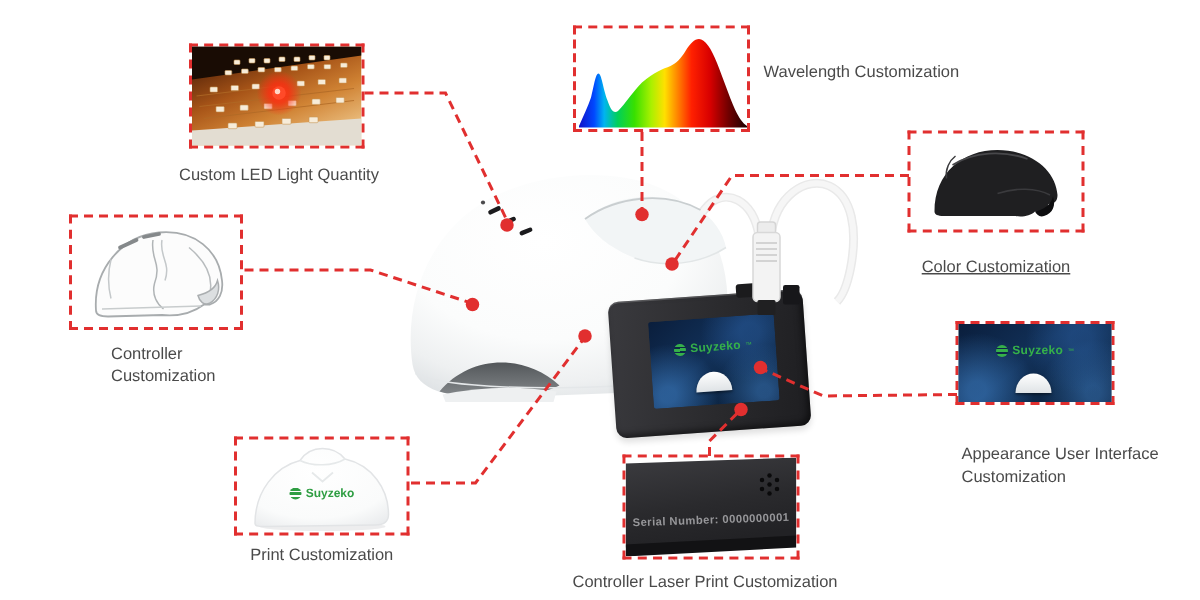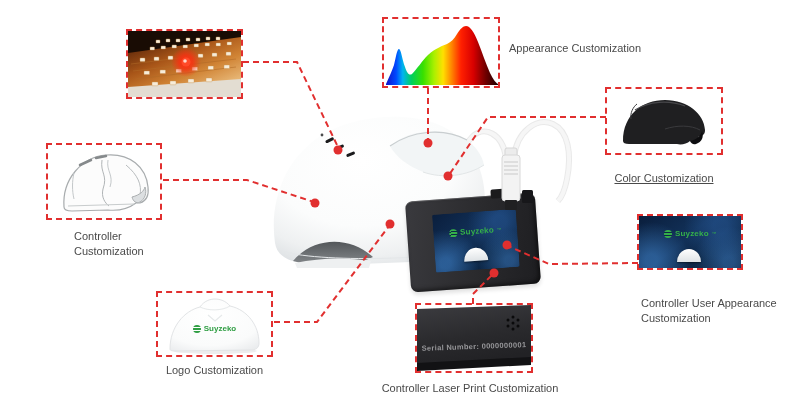--- a/index.html
+++ b/index.html
@@ -161,20 +161,21 @@
         <rect x="24" y="51" width="6" height="3.8" rx=".6"></rect>
           <rect x="42" y="50" width="6" height="3.8" rx=".6"></rect>
         <rect x="60" y="48" width="6" height="3.8" rx=".6"></rect>
           <rect x="78" y="47" width="6" height="3.8" rx=".6"></rect>
       </g>
       <circle cx="58" cy="31" r="15" fill="url(#ledGlow)"></circle>
       <circle cx="58" cy="31" r="4.5" fill="#ff4a28"></circle>
       <circle cx="57" cy="30" r="1.8" fill="#ffd8c8"></circle>
     </svg>
   </div>
+  <div class="clabel center" style="left:116px;top:110px;width:140px;">Custom LED Light Quantity</div>
 
   <div class="cbox" style="left:382px;top:17px;width:118px;height:71px;">
     <svg class="art" width="114" height="67" viewBox="0 0 114 67">
       <defs>
         <linearGradient id="specG" x1="0" y1="0" x2="1" y2="0">
           <stop offset="0%" stop-color="#1212c8"></stop>
             <stop offset="9%" stop-color="#0048ff"></stop>
           <stop offset="15%" stop-color="#00b4f0"></stop>
             <stop offset="23%" stop-color="#00d05a"></stop>
           <stop offset="33%" stop-color="#38e000"></stop>
@@ -186,21 +187,21 @@
           <stop offset="89%" stop-color="#700000"></stop>
             <stop offset="100%" stop-color="#1c0000"></stop>
         </linearGradient>
       </defs>
       <rect x="0" y="0" width="114" height="67" fill="#ffffff"></rect>
       <path d="M2,65 C5,58 8,52 10,46 C12,38 13,30 15,30 C17,30 18,40 21,48 C23,54 25,57 28,55
                C33,50 38,42 44,36 C52,29 58,27 63,25 C67,23 70,20 73,15 C76,10 79,7 82,7
                C86,7 90,13 94,23 C98,33 102,45 106,54 C109,60 111,63 114,65 L114,66 L2,66 Z" fill="url(#specG)"></path>
     </svg>
   </div>
-  <div class="clabel" style="left:509px;top:41px;">Appearance Customization</div>
+  <div class="clabel" style="left:509px;top:41px;">Wavelength Customization</div>
 
   <div class="cbox" style="left:605px;top:87px;width:118px;height:68px;">
     <svg class="art" width="114" height="64" viewBox="0 0 114 64">
       <path d="M16,52 C16,26 35,11 58,11 C81,11 97,25 98,41 C98,45 96,47 92,47 C91,51 87,53 83,52
                C80,55 74,56 70,55 L22,55 C18,55 16,54 16,52 Z" fill="#1f1f21"></path>
       <path d="M83,52 C89,51 94,47 95,42 C97,48 95,53 89,55 C86,56 84,54 83,52 Z" fill="#0d0d0f"></path>
       <path d="M28,21 C42,12 62,11 78,17" fill="none" stroke="#48484b" stroke-width="1.2"></path>
       <path d="M58,40 C70,36 84,36 93,41" fill="none" stroke="#3a3a3d" stroke-width="1"></path>
       <path d="M24,30 C23,24 26,18 30,15" fill="none" stroke="#3a3a3d" stroke-width="1"></path>
     </svg>
@@ -239,34 +240,34 @@
       <path d="M12,56 C12,34 26,18 42,14 C46,8 52,6 57,6 C62,6 68,8 72,13 C90,17 101,33 101,50
                C101,55 98,57 92,57 L20,58 C15,58 12,58 12,56 Z" fill="url(#logoHelmG)" stroke="#e2e4e6" stroke-width="1"></path>
       <path d="M42,14 C50,18 64,18 72,13" fill="none" stroke="#e6e9ea" stroke-width="1"></path>
       <path d="M50,22 L57,28 L64,22" fill="none" stroke="#e6e9ea" stroke-width="1.2"></path>
     </svg>
     <div class="abs" style="left:0;top:31px;width:113px;display:flex;align-items:center;justify-content:center;gap:3px;">
       <span style="width:8px;height:8px;border-radius:50%;background:repeating-linear-gradient(180deg,#2f9e43 0 2px,#ffffff 2px 3px);"></span>
       <span style="font-size:8px;font-weight:bold;color:#2f9e43;">Suyzeko</span>
     </div>
   </div>
-  <div class="clabel center" style="left:156px;top:363px;width:117px;">Logo Customization</div>
+  <div class="clabel center" style="left:156px;top:363px;width:117px;">Print Customization</div>
 
   <div class="cbox" style="left:637px;top:214px;width:106px;height:56px;">
     <div class="ui-screen" style="left:0;top:0;width:102px;height:52px;border-radius:0;">
       <div class="ui-logo" style="top:13px;font-size:8px;">
         <span class="glyph" style="width:8px;height:8px;"></span>
         <span class="word">Suyzeko</span>
         <sup>™</sup>
       </div>
       <div class="ui-dome" style="left:38px;bottom:6px;width:24px;height:13px;"></div>
     </div>
   </div>
   <div class="clabel" style="left:641px;top:296px;">
-    <div>Controller User Appearance</div>
+    <div>Appearance User Interface</div>
     <div>Customization</div>
   </div>
 
   <div class="cbox" style="left:415px;top:303px;width:118px;height:70px;">
     <div class="art">
       <svg width="114" height="66" viewBox="0 0 114 66">
         <defs>
           <linearGradient id="laserG" x1="0" y1="0" x2="0.3" y2="1">
             <stop offset="0%" stop-color="#3c3c40"></stop>
               <stop offset="60%" stop-color="#2a2a2d"></stop>

